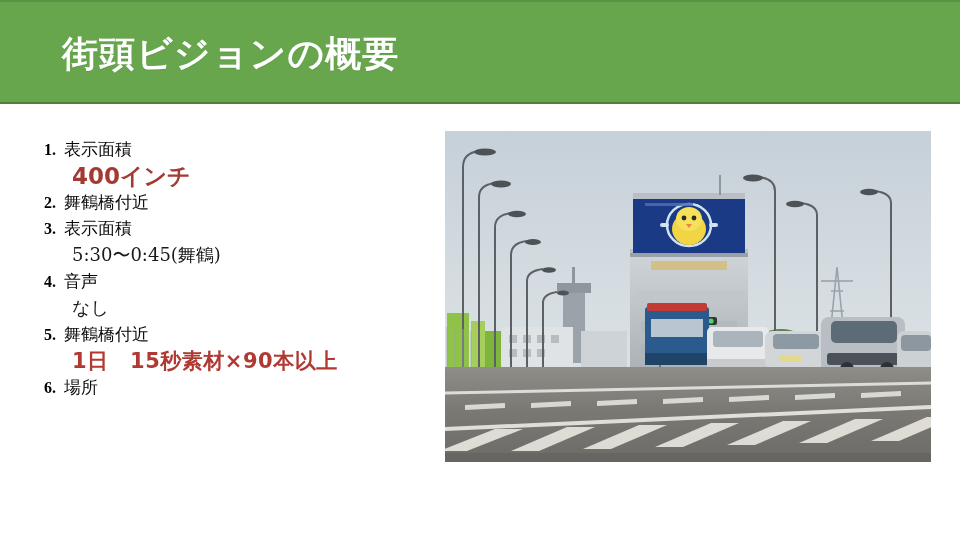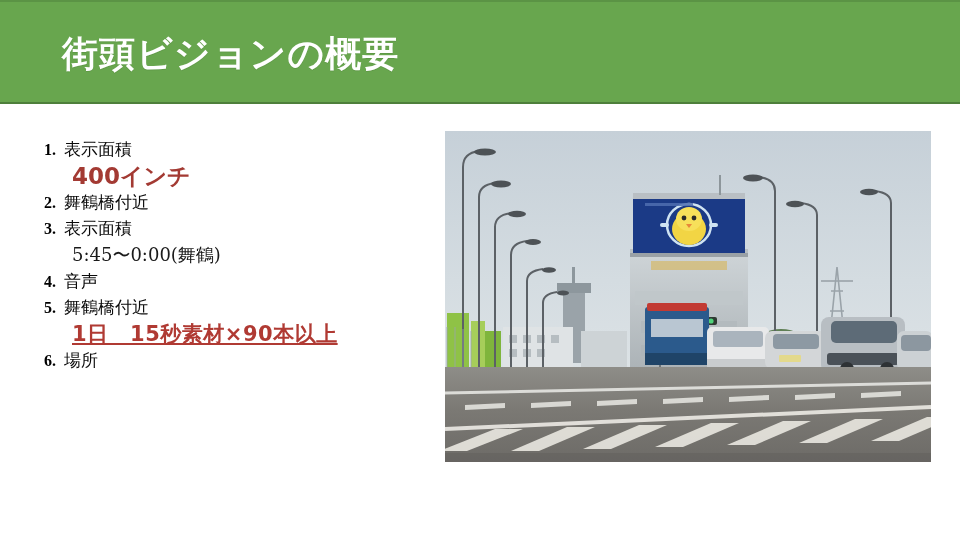--- a/index.html
+++ b/index.html
@@ -94,21 +94,20 @@
     font-weight: bold;
     font-family: "DejaVu Sans", "Liberation Sans", sans-serif;
     font-size: 23px;
   }
   .item-value.accent-big {
     color: #b03a33;
     font-weight: bold;
     font-family: "DejaVu Sans", "Liberation Sans", sans-serif;
     font-size: 21px;
     letter-spacing: 0.5px;
-    text-decoration: underline;
   }
 
   
   .photo {
     position: absolute;
     left: 445px;
     top: 131px;
     width: 486px;
     height: 331px;
     overflow: hidden;
@@ -140,28 +139,29 @@
         <span class="item-num">2.</span>
         <span class="item-label">舞鶴橋付近</span>
       </div>
     </div>
 
     <div class="list-item">
       <div class="item-head">
         <span class="item-num">3.</span>
         <span class="item-label">表示面積</span>
       </div>
-      <div class="item-value">5:45〜0:00(舞鶴)</div>
+      <div class="item-value">5:30〜0:45(舞鶴)</div>
     </div>
 
     <div class="list-item">
       <div class="item-head">
         <span class="item-num">4.</span>
         <span class="item-label">音声</span>
       </div>
+      <div class="item-value">なし</div>
     </div>
 
     <div class="list-item">
       <div class="item-head">
         <span class="item-num">5.</span>
         <span class="item-label">舞鶴橋付近</span>
       </div>
       <div class="item-value accent-big">1日　15秒素材×90本以上</div>
     </div>
 

